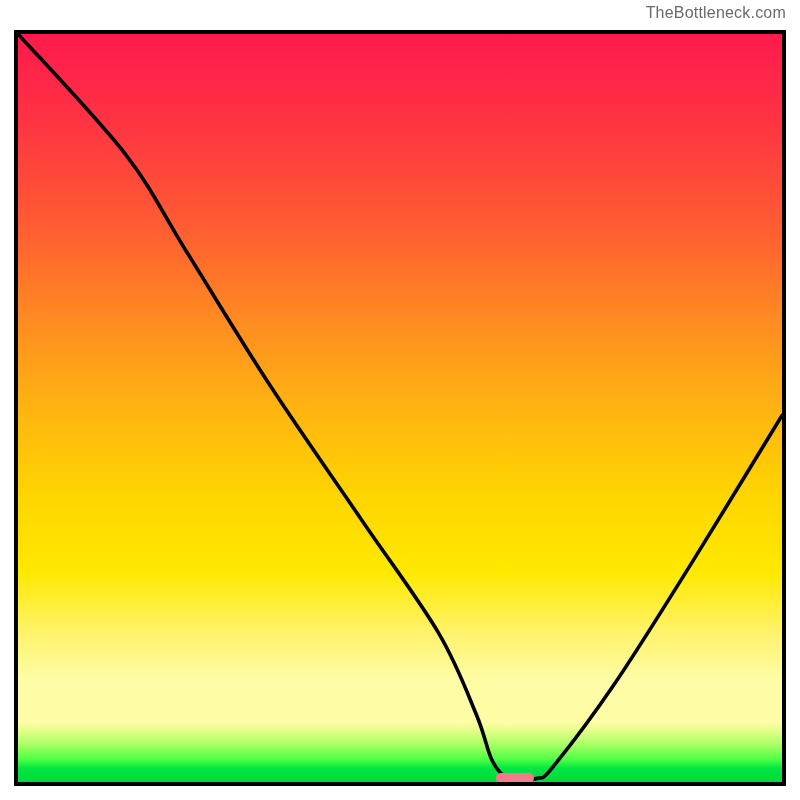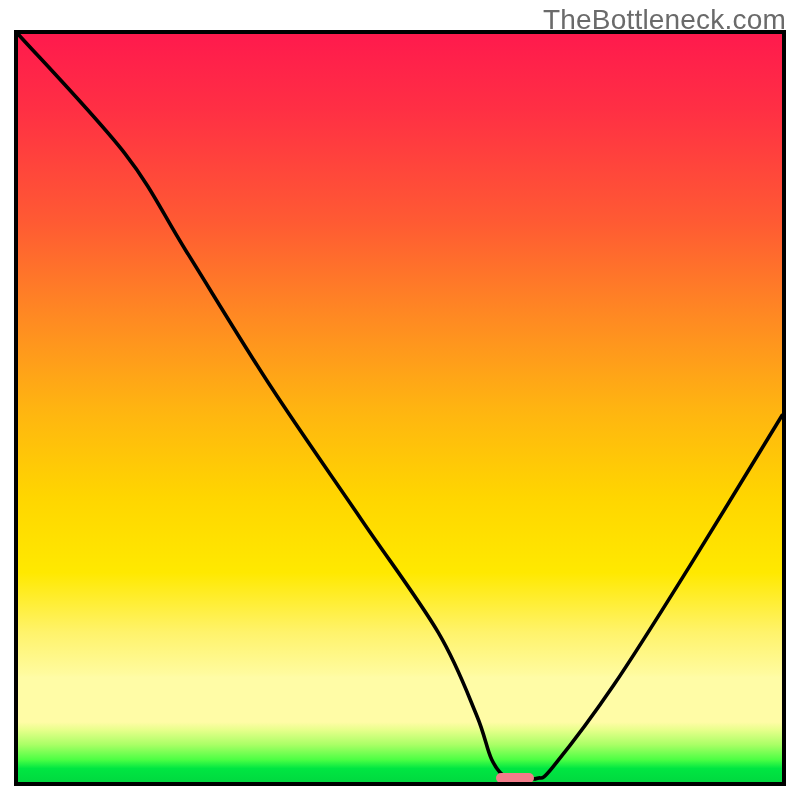--- a/index.html
+++ b/index.html
@@ -13,21 +13,21 @@
   .frame {
     position: relative;
     width: 800px;
     height: 800px;
     box-sizing: border-box;
   }
   .watermark {
     position: absolute;
     top: 4px;
     right: 14px;
-    font-size: 28px;
+    font-size: 16px;
     font-weight: 500;
     color: #6a6a6a;
     letter-spacing: 0.2px;
     z-index: 20;
   }
   .plot-outer {
     position: absolute;
     left: 14px;
     top: 30px;
     width: 772px;

